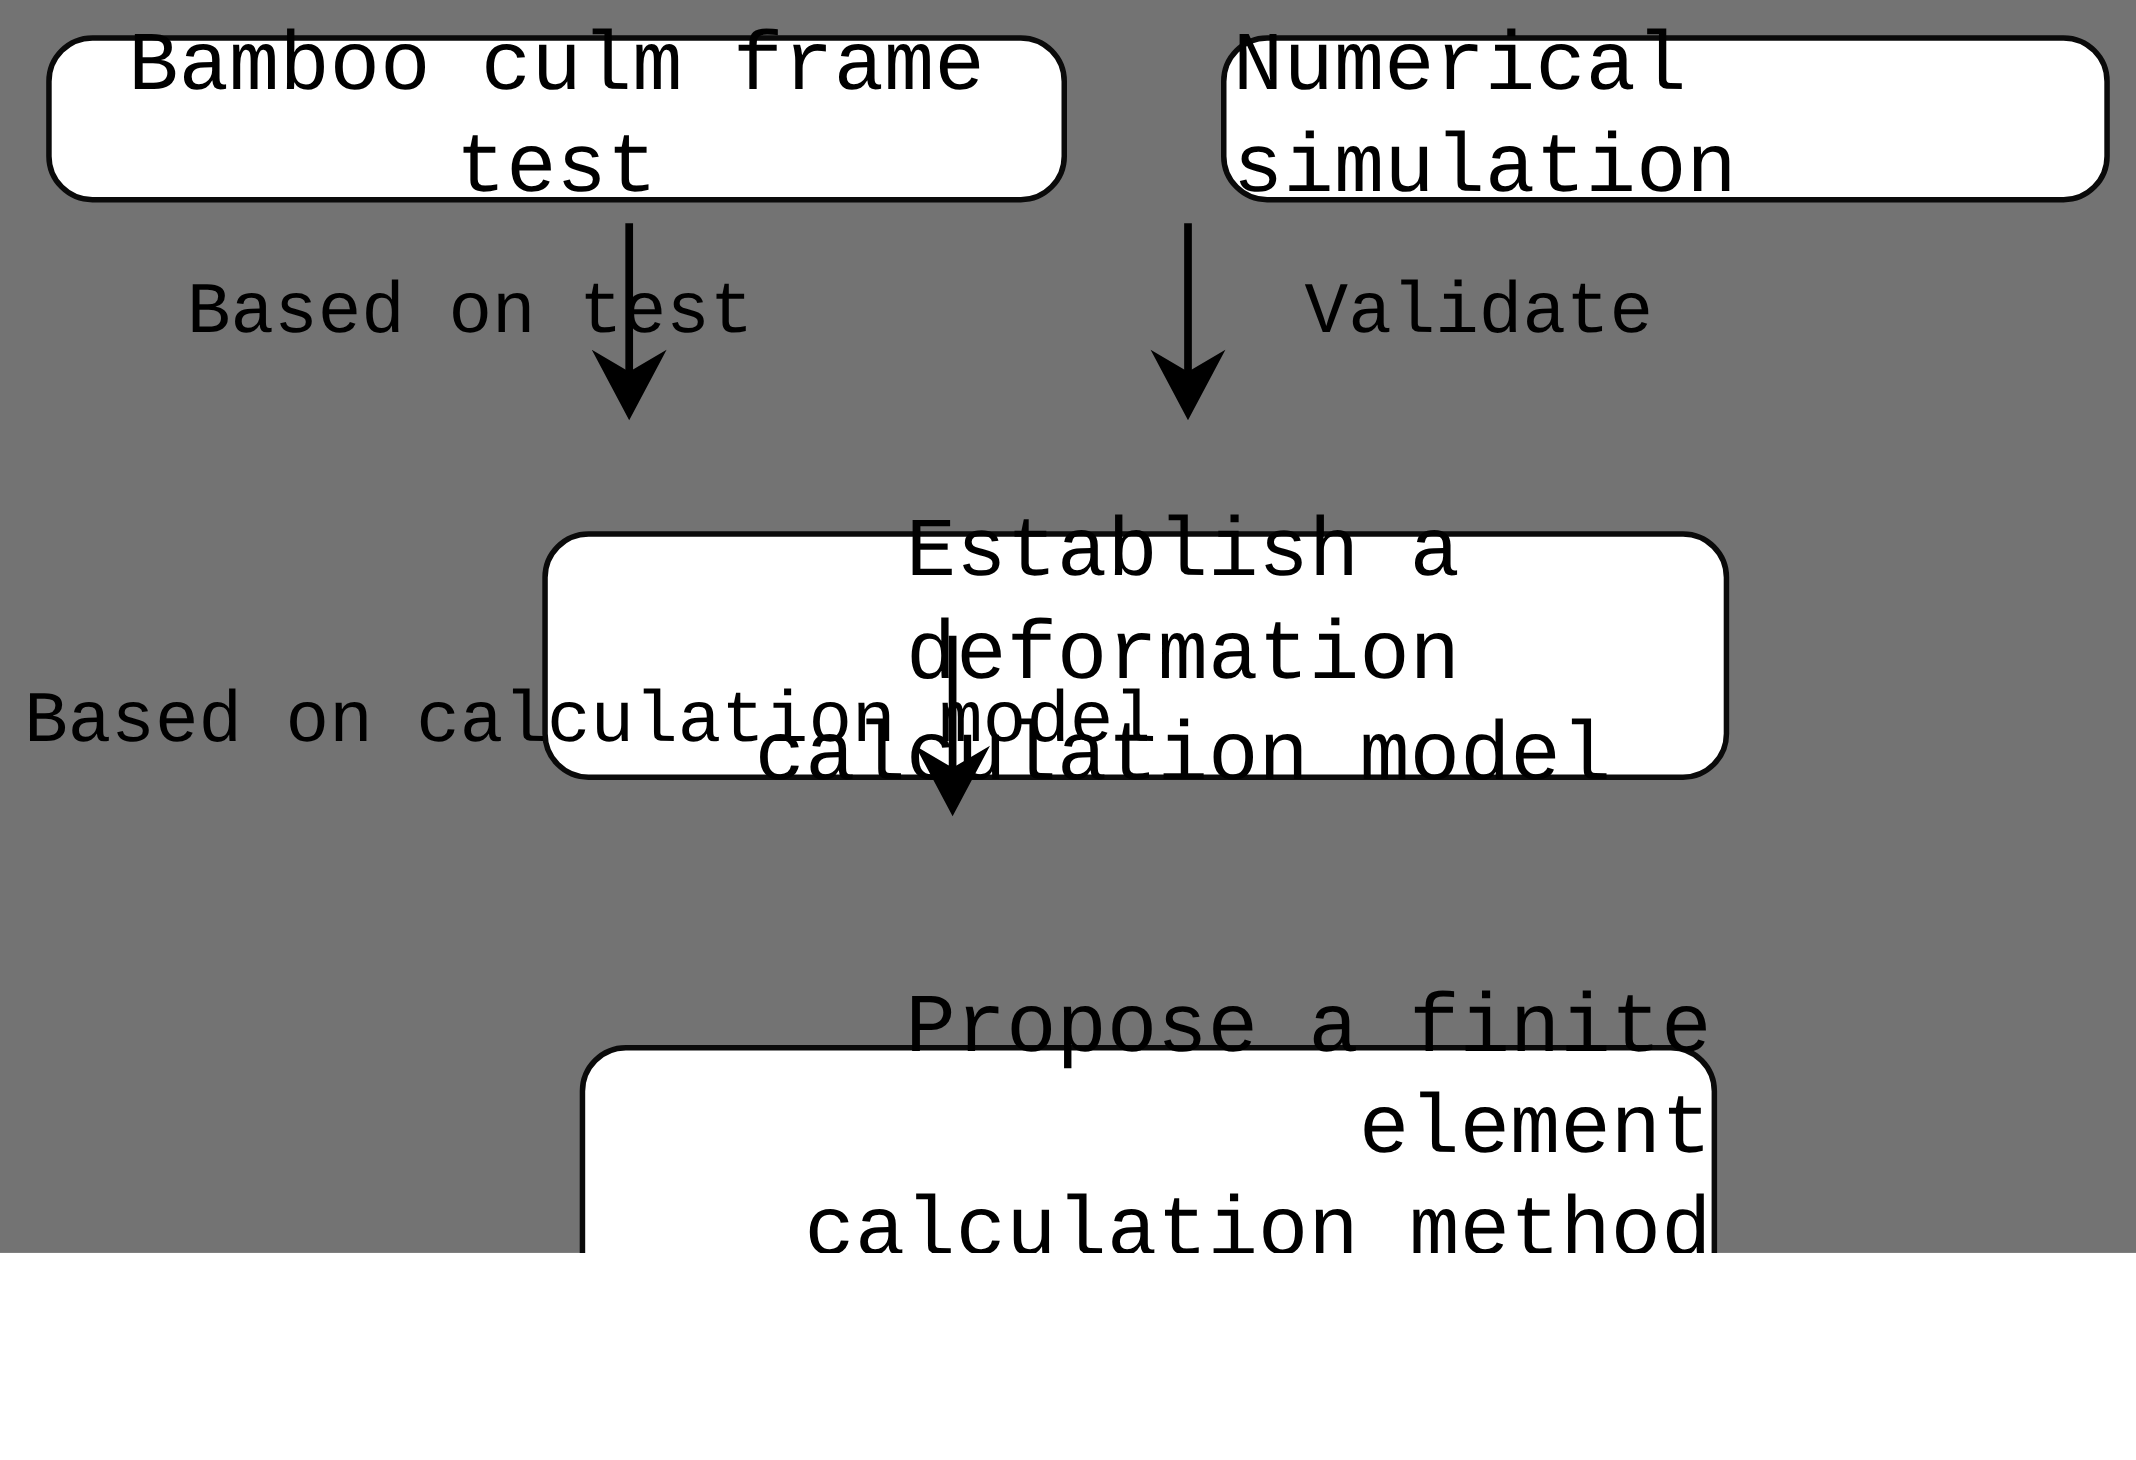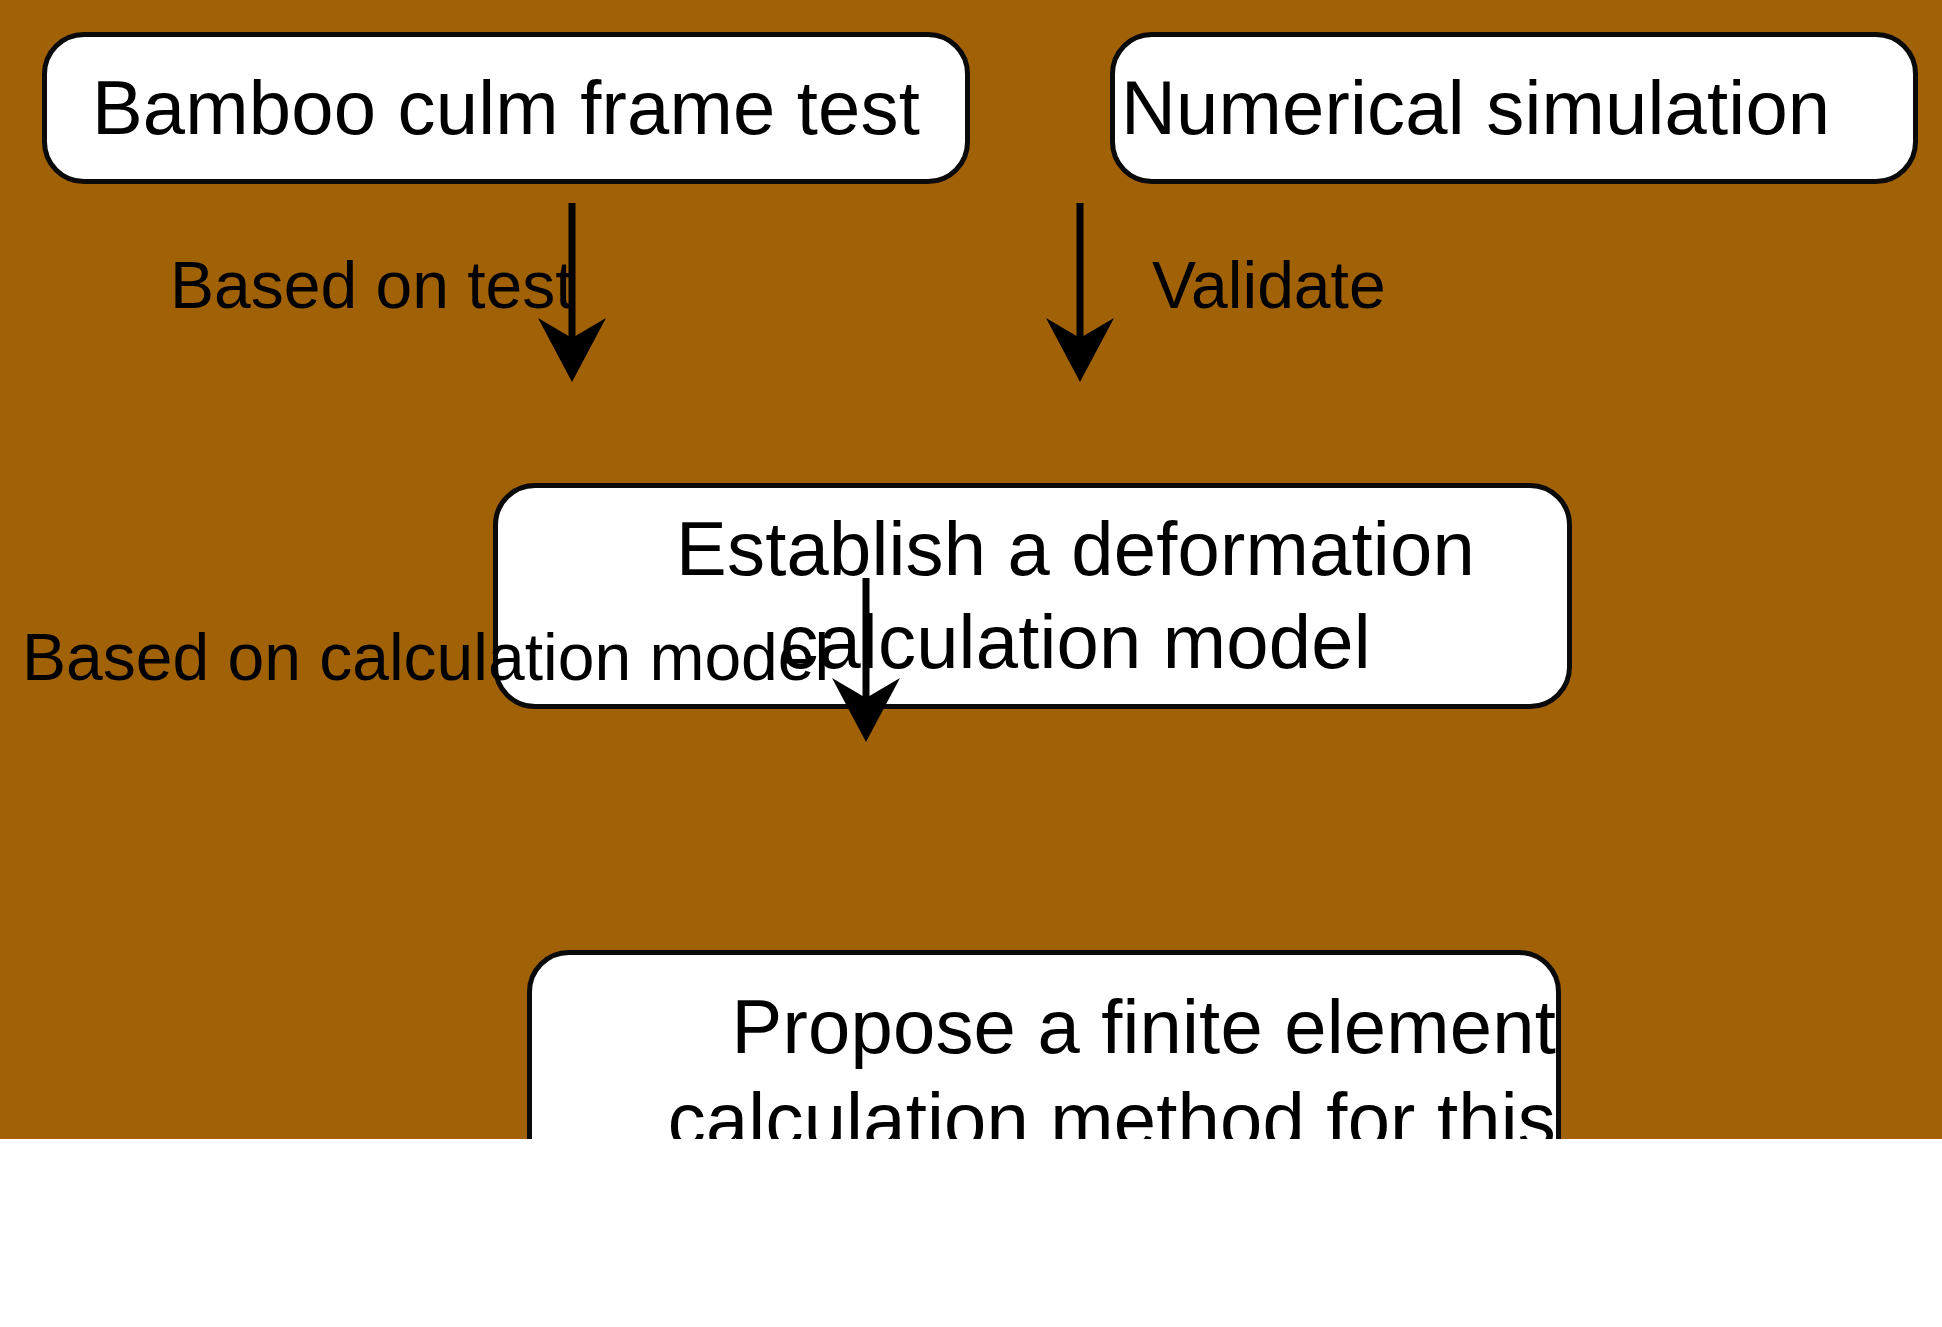--- a/index.html
+++ b/index.html
@@ -5,23 +5,23 @@
 <style>
   html, body {
     margin: 0;
     padding: 0;
     background: #ffffff;
   }
   #canvas {
     position: relative;
     width: 1942px;
     height: 1139px;
-    background: #a16207;
+    background: #737373;
     overflow: hidden;
-    font-family: Liberation Sans, sans-serif;
+    font-family: Liberation Mono, monospace;
   }
   .node {
     position: absolute;
     box-sizing: border-box;
     border: 5px solid #0a0a0a;
     border-radius: 42px;
     background: #ffffff;
     display: flex;
     align-items: center;
     justify-content: flex-start;
@@ -61,21 +61,21 @@
 
   
   .edge-label {
     position: absolute;
     color: #000000;
     font-size: 66px;
     line-height: 1;
     white-space: nowrap;
   }
   #label-based-on-test      { left: 170px;  top: 252px; }
-  #label-validate           { left: 1152px; top: 252px; }
+  #label-validate           { left: 1186px; top: 252px; }
   #label-based-on-calc      { left: 22px;   top: 624px; }
 
   
   #arrow-layer {
     position: absolute;
     left: 0; top: 0;
     width: 1942px; height: 1327px;
     pointer-events: none;
   }
   .arrow-line {

